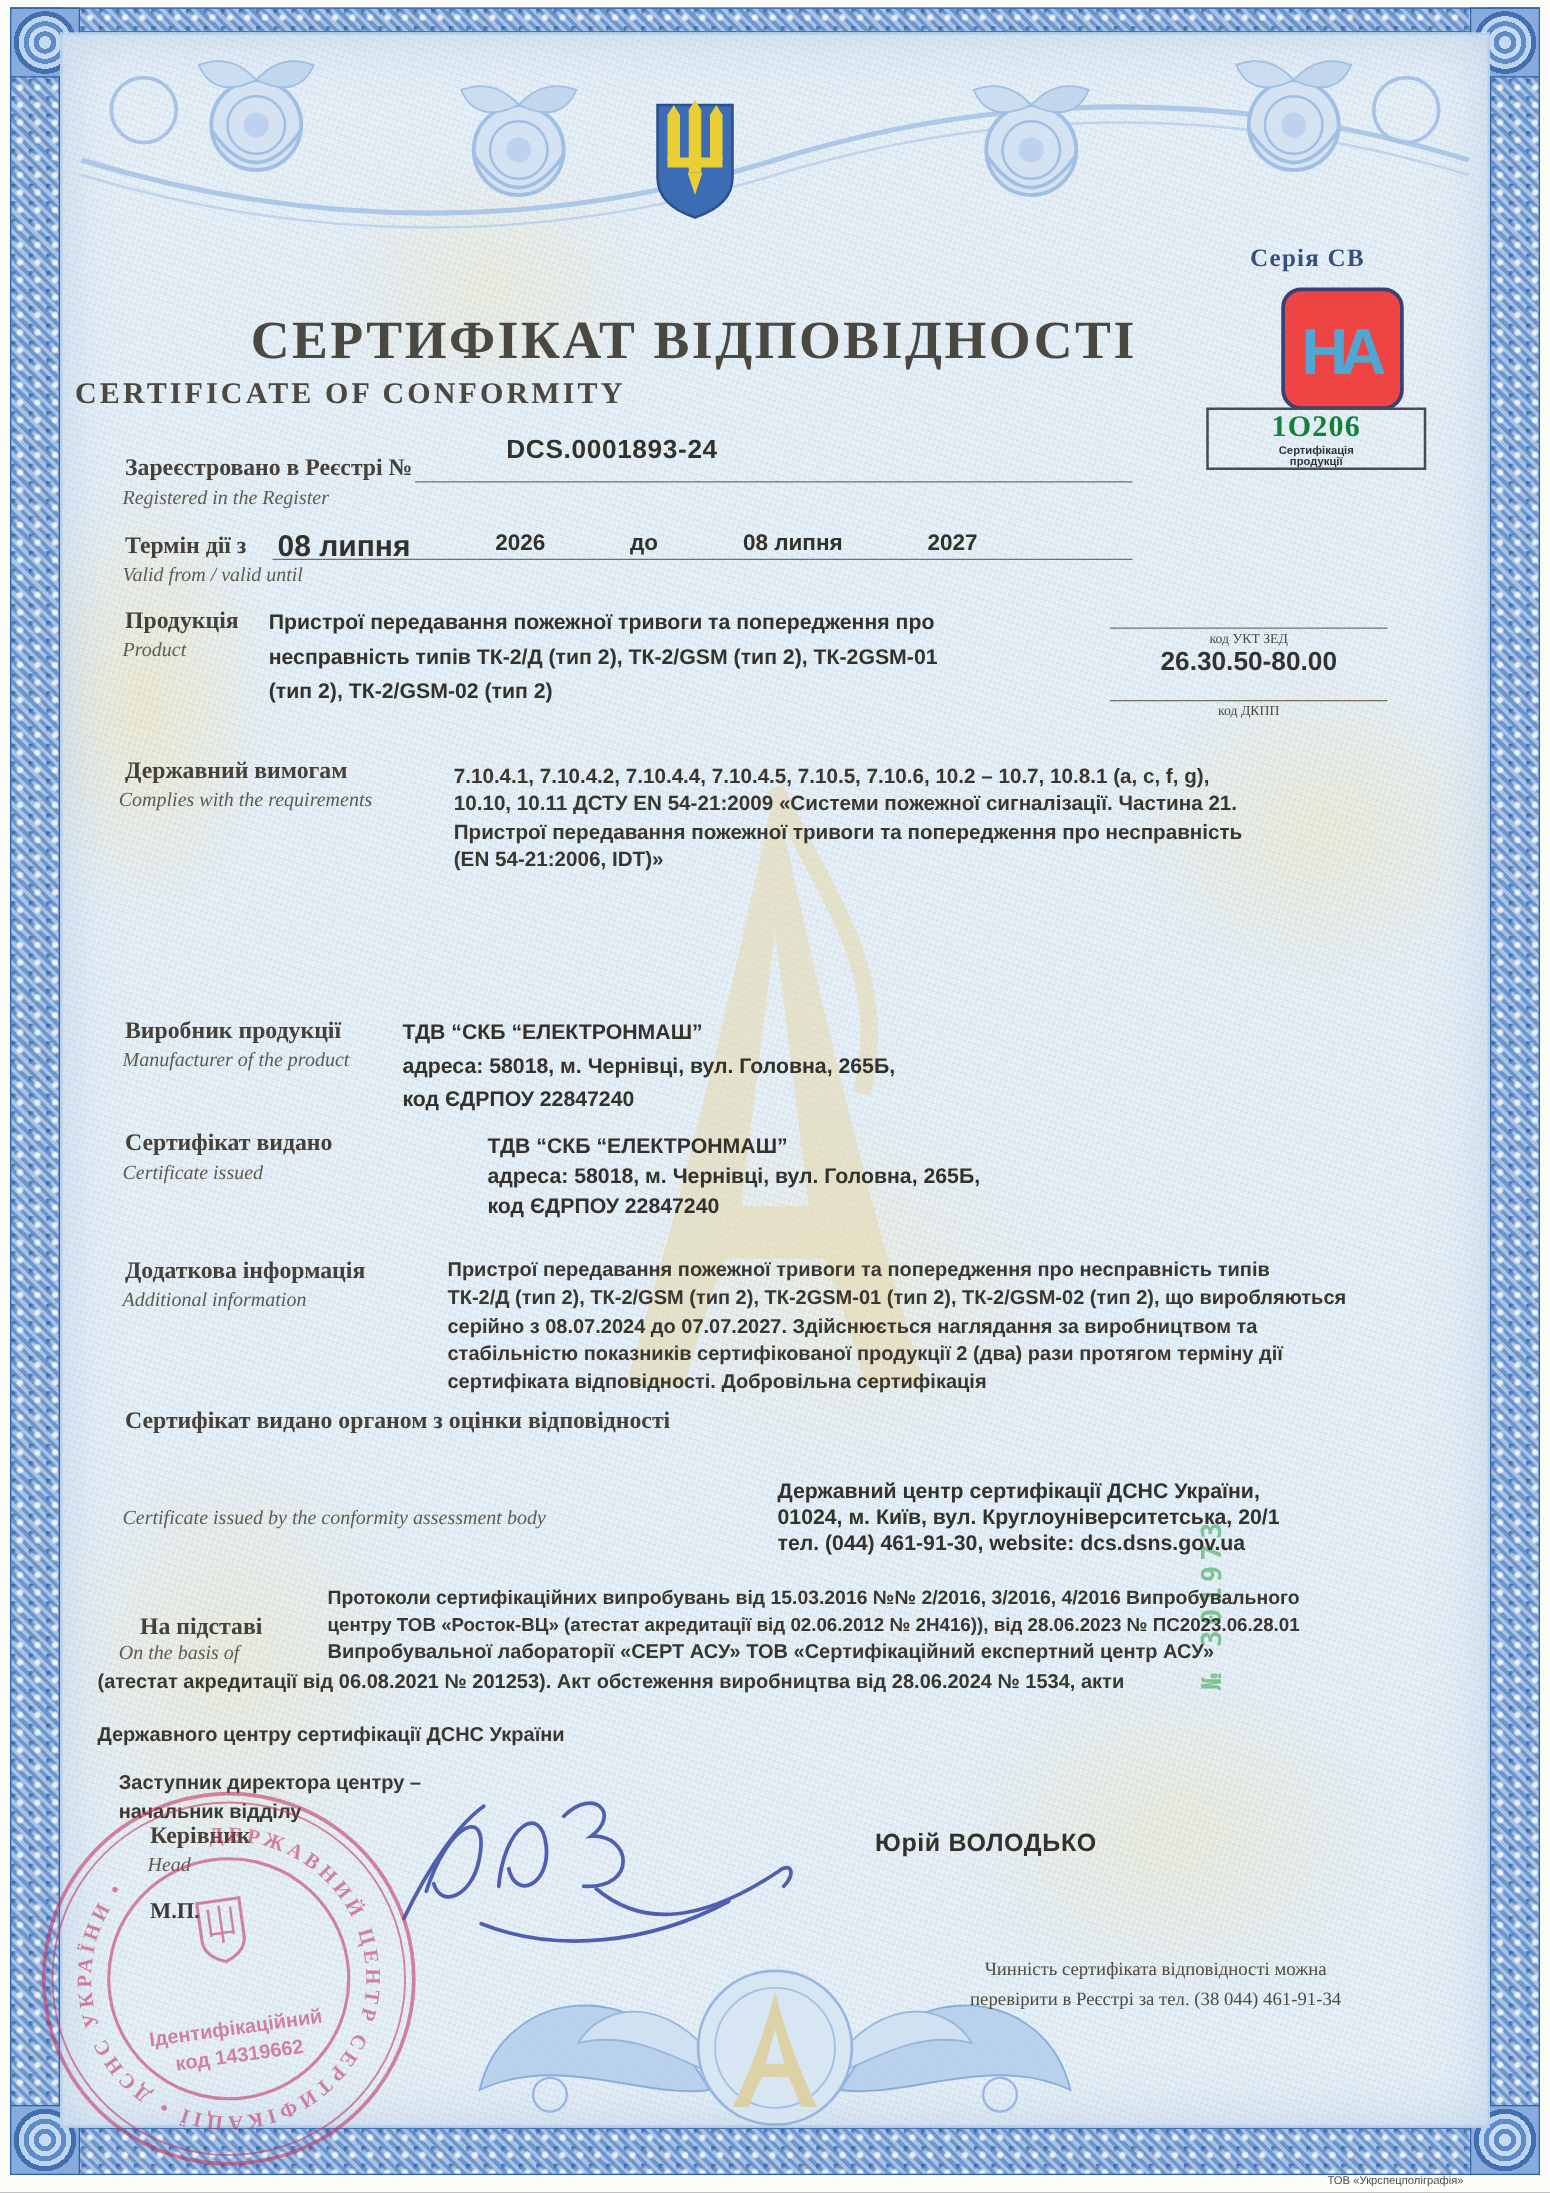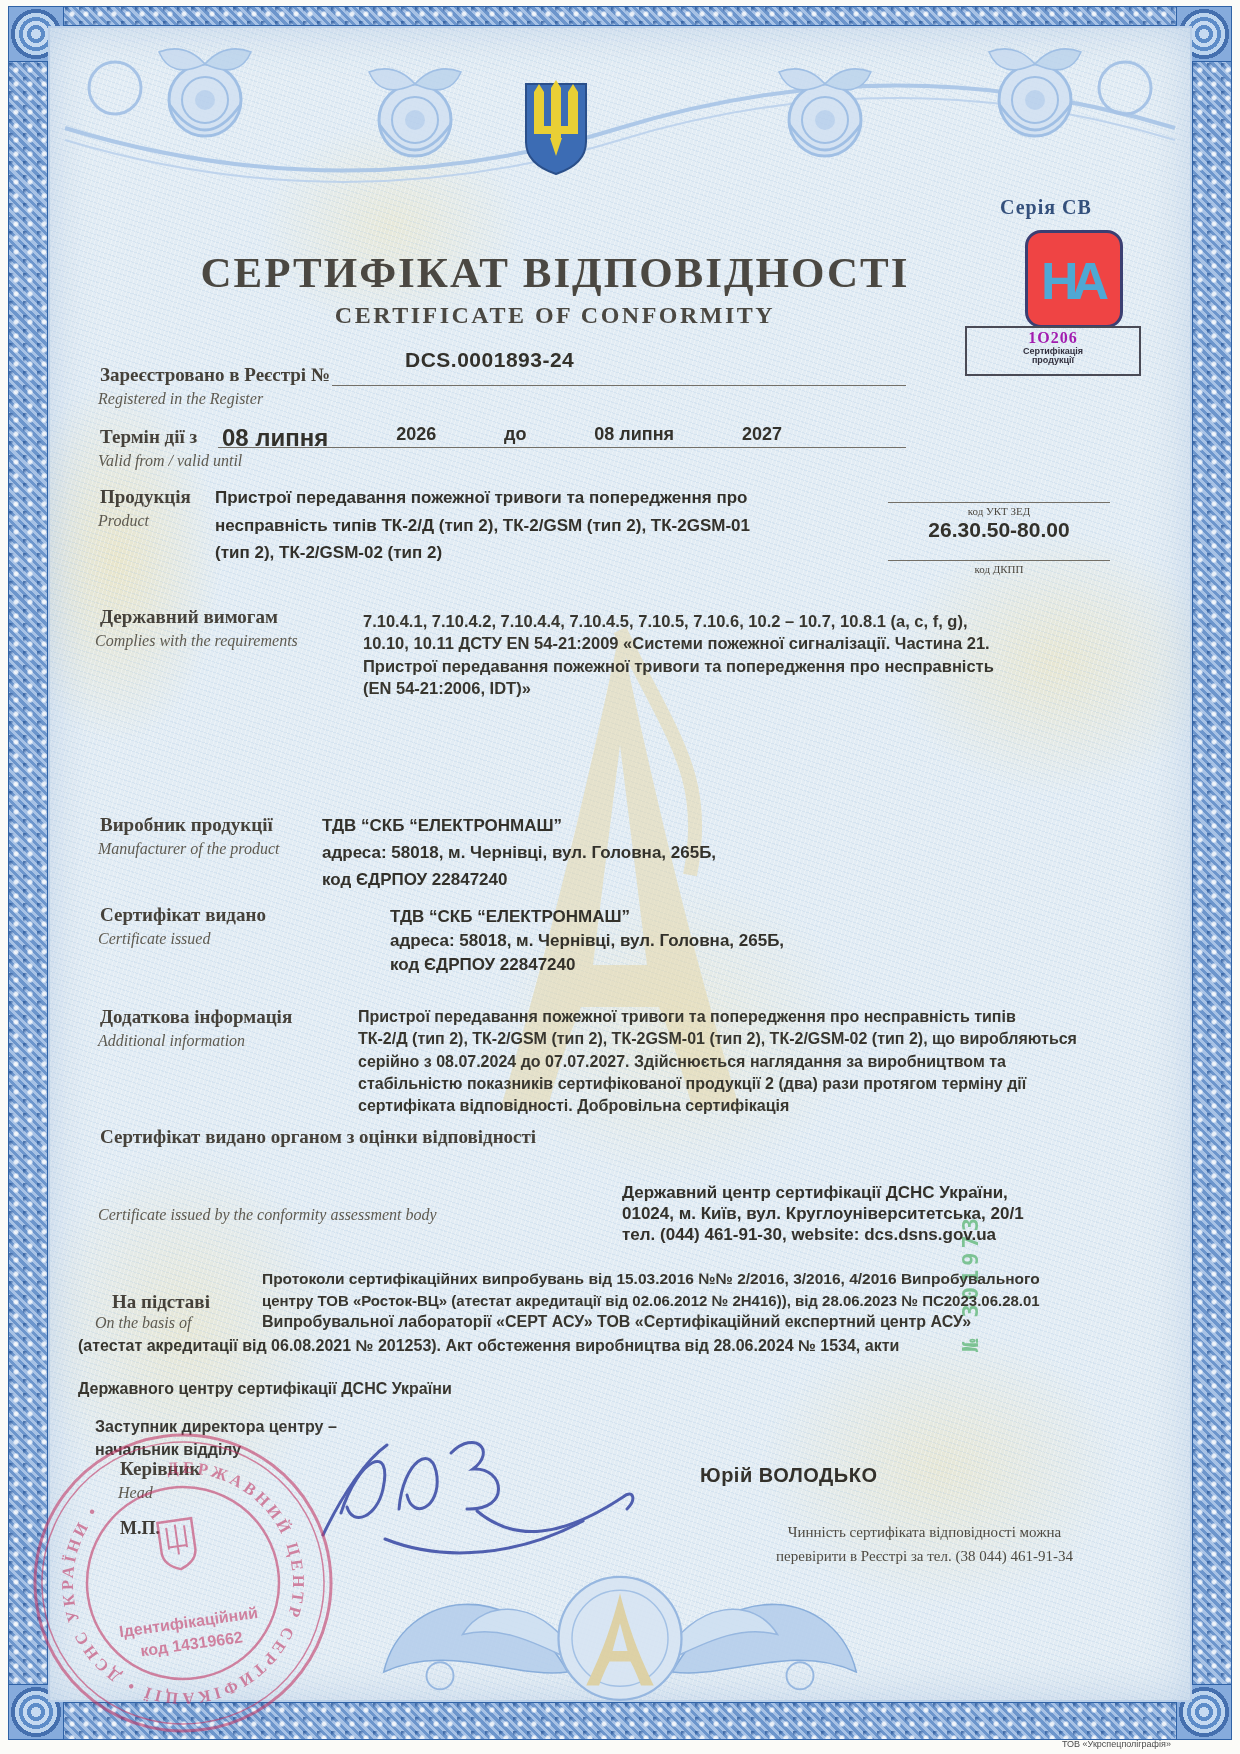--- a/index.html
+++ b/index.html
@@ -38,22 +38,22 @@
   .lbl-ua{font-family:"Liberation Serif",serif;font-weight:bold;font-size:19px;color:#45413a;}
   .lbl-en{font-family:"Liberation Serif",serif;font-style:italic;font-size:16px;color:#5e5a50;}
   .val{font-weight:bold;font-size:17px;color:#33312b;}
   .line-rule{border-bottom:1.5px solid #736f67;height:0;}
   .small-code-lbl{font-family:"Liberation Serif",serif;font-size:11px;color:#4c4840;text-align:center;}
   .txt{font-weight:bold;font-size:16.5px;color:#38362f;white-space:nowrap;}
   .z5{z-index:5}
   .title-ua{font-family:"Liberation Serif",serif;font-weight:bold;font-size:43px;letter-spacing:2px;
             color:#4b4842;text-align:center;}
   .title-en{font-family:"Liberation Serif",serif;font-weight:bold;font-size:24px;letter-spacing:2.5px;
-            color:#4b4842;text-align:center;}
-  .serif-sm{font-family:"Liberation Serif",serif;font-size:15px;color:#4e4a42;}
+            color:#4b4842;}
+  .serif-sm{font-family:"Liberation Serif",serif;font-size:15px;color:#4e4a42;margin-top:44px;}
 </style>
 </head>
 <body>
 
 <div class="sheet">
 
   <div class="band top"></div>
   <div class="band bottom"></div>
   <div class="band left"></div>
   <div class="band right"></div>
@@ -104,21 +104,21 @@
 
   <div class="abs" style="left:1025px;top:230px;width:92px;height:92px;z-index:3;background:#ef4444;
        border:3px solid #3b3f72;border-radius:16px">
     <svg style="width:100%;height:100%" viewBox="0 0 92 92">
       <text x="13" y="66" font-family="Liberation Sans, sans-serif" font-weight="bold" font-size="52" fill="#4fa8d4" letter-spacing="-7">НА</text>
     </svg>
   </div>
 
   <div class="abs" style="left:965px;top:326px;width:172px;height:46px;z-index:3;border:2px solid #4a4a55;
        text-align:center">
-    <div style="font-family:'Liberation Serif',serif;font-weight:bold;font-size:16px;color:#a21caf;
+    <div style="font-family:'Liberation Serif',serif;font-weight:bold;font-size:24px;color:#15803d;
          letter-spacing:1px;margin-top:1px">1О206</div>
     <div style="font-weight:bold;font-size:9px;line-height:9px;color:#33313f">
       <span>Сертифікація</span><br>
       <span>продукції</span>
     </div>
   </div>
 
   <div class="abs title-ua z5" style="left:60px;top:248px;width:990px">СЕРТИФІКАТ ВІДПОВІДНОСТІ</div>
   <div class="abs title-en z5" style="left:60px;top:302px;width:990px">CERTIFICATE OF CONFORMITY</div>
 

